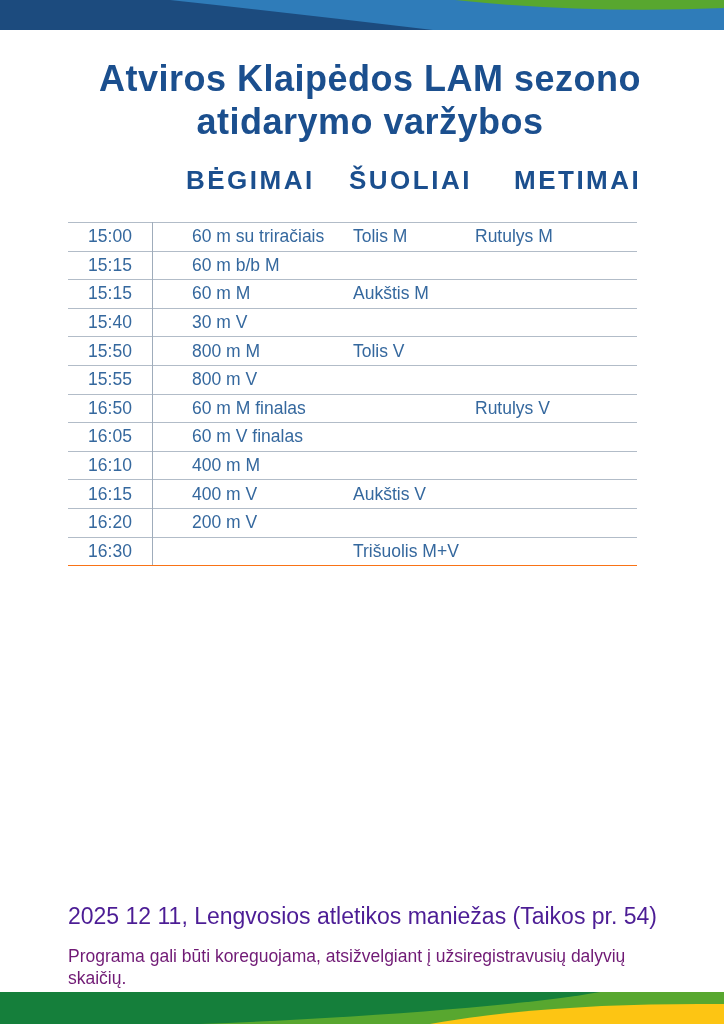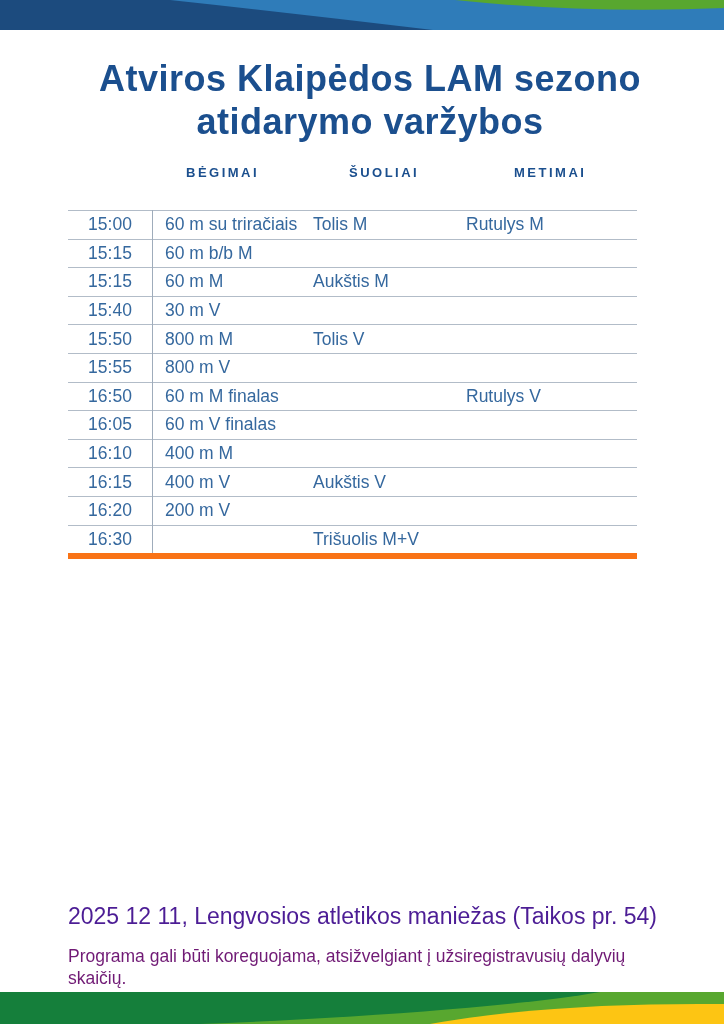--- a/index.html
+++ b/index.html
@@ -21,45 +21,45 @@
     text-align:center;
     font-size:36px; line-height:1.19; font-weight:bold;
     color:#1B4F8E;
     letter-spacing:0.5px;
   }
   .title span { display:block; }
 
   .headers { position:absolute; top:165px; left:0; width:724px; height:26px; }
   .headers .col-header {
     position:absolute; top:0;
-    font-size:13px; font-weight:bold; letter-spacing:2.5px;
+    font-size:26px; font-weight:bold; letter-spacing:2.5px;
     color:#1B4F8E; white-space:nowrap;
   }
   .col-header.beg { left:186px; }
   .col-header.suo { left:349px; }
   .col-header.met { left:514px; }
 
   .schedule {
-    position:absolute; top:210px; left:68px;
+    position:absolute; top:222px; left:68px;
     width:569px;
-    border-bottom:6px solid #f97316;
+    border-bottom:1px solid #f97316;
   }
   .row {
     display:flex; align-items:center;
     box-sizing:border-box;
     height:28.6px;
     border-top:1px solid #B2BCC8;
     font-size:17.5px; color:#35689E;
     white-space:nowrap;
   }
   .cell { overflow:visible; }
   .cell.time { width:84px; text-align:center; }
-  .cell.beg  { width:161px; padding-left:13px; box-sizing:border-box; }
+  .cell.beg  { width:161px; box-sizing:border-box;margin-left:40px; }
   .cell.suo  { width:122px; }
-  .cell.met  { flex:1;margin-left:31px; }
+  .cell.met  { flex:1; }
   .v-divider {
     position:absolute; top:0; bottom:0; left:84px;
     width:1px; background:#9FACBB;
   }
 
   .footer-info {
     position:absolute; top:903px; left:68px;
     font-size:23px; color:#4c1d95; white-space:nowrap;
   }
   .footer-note {

